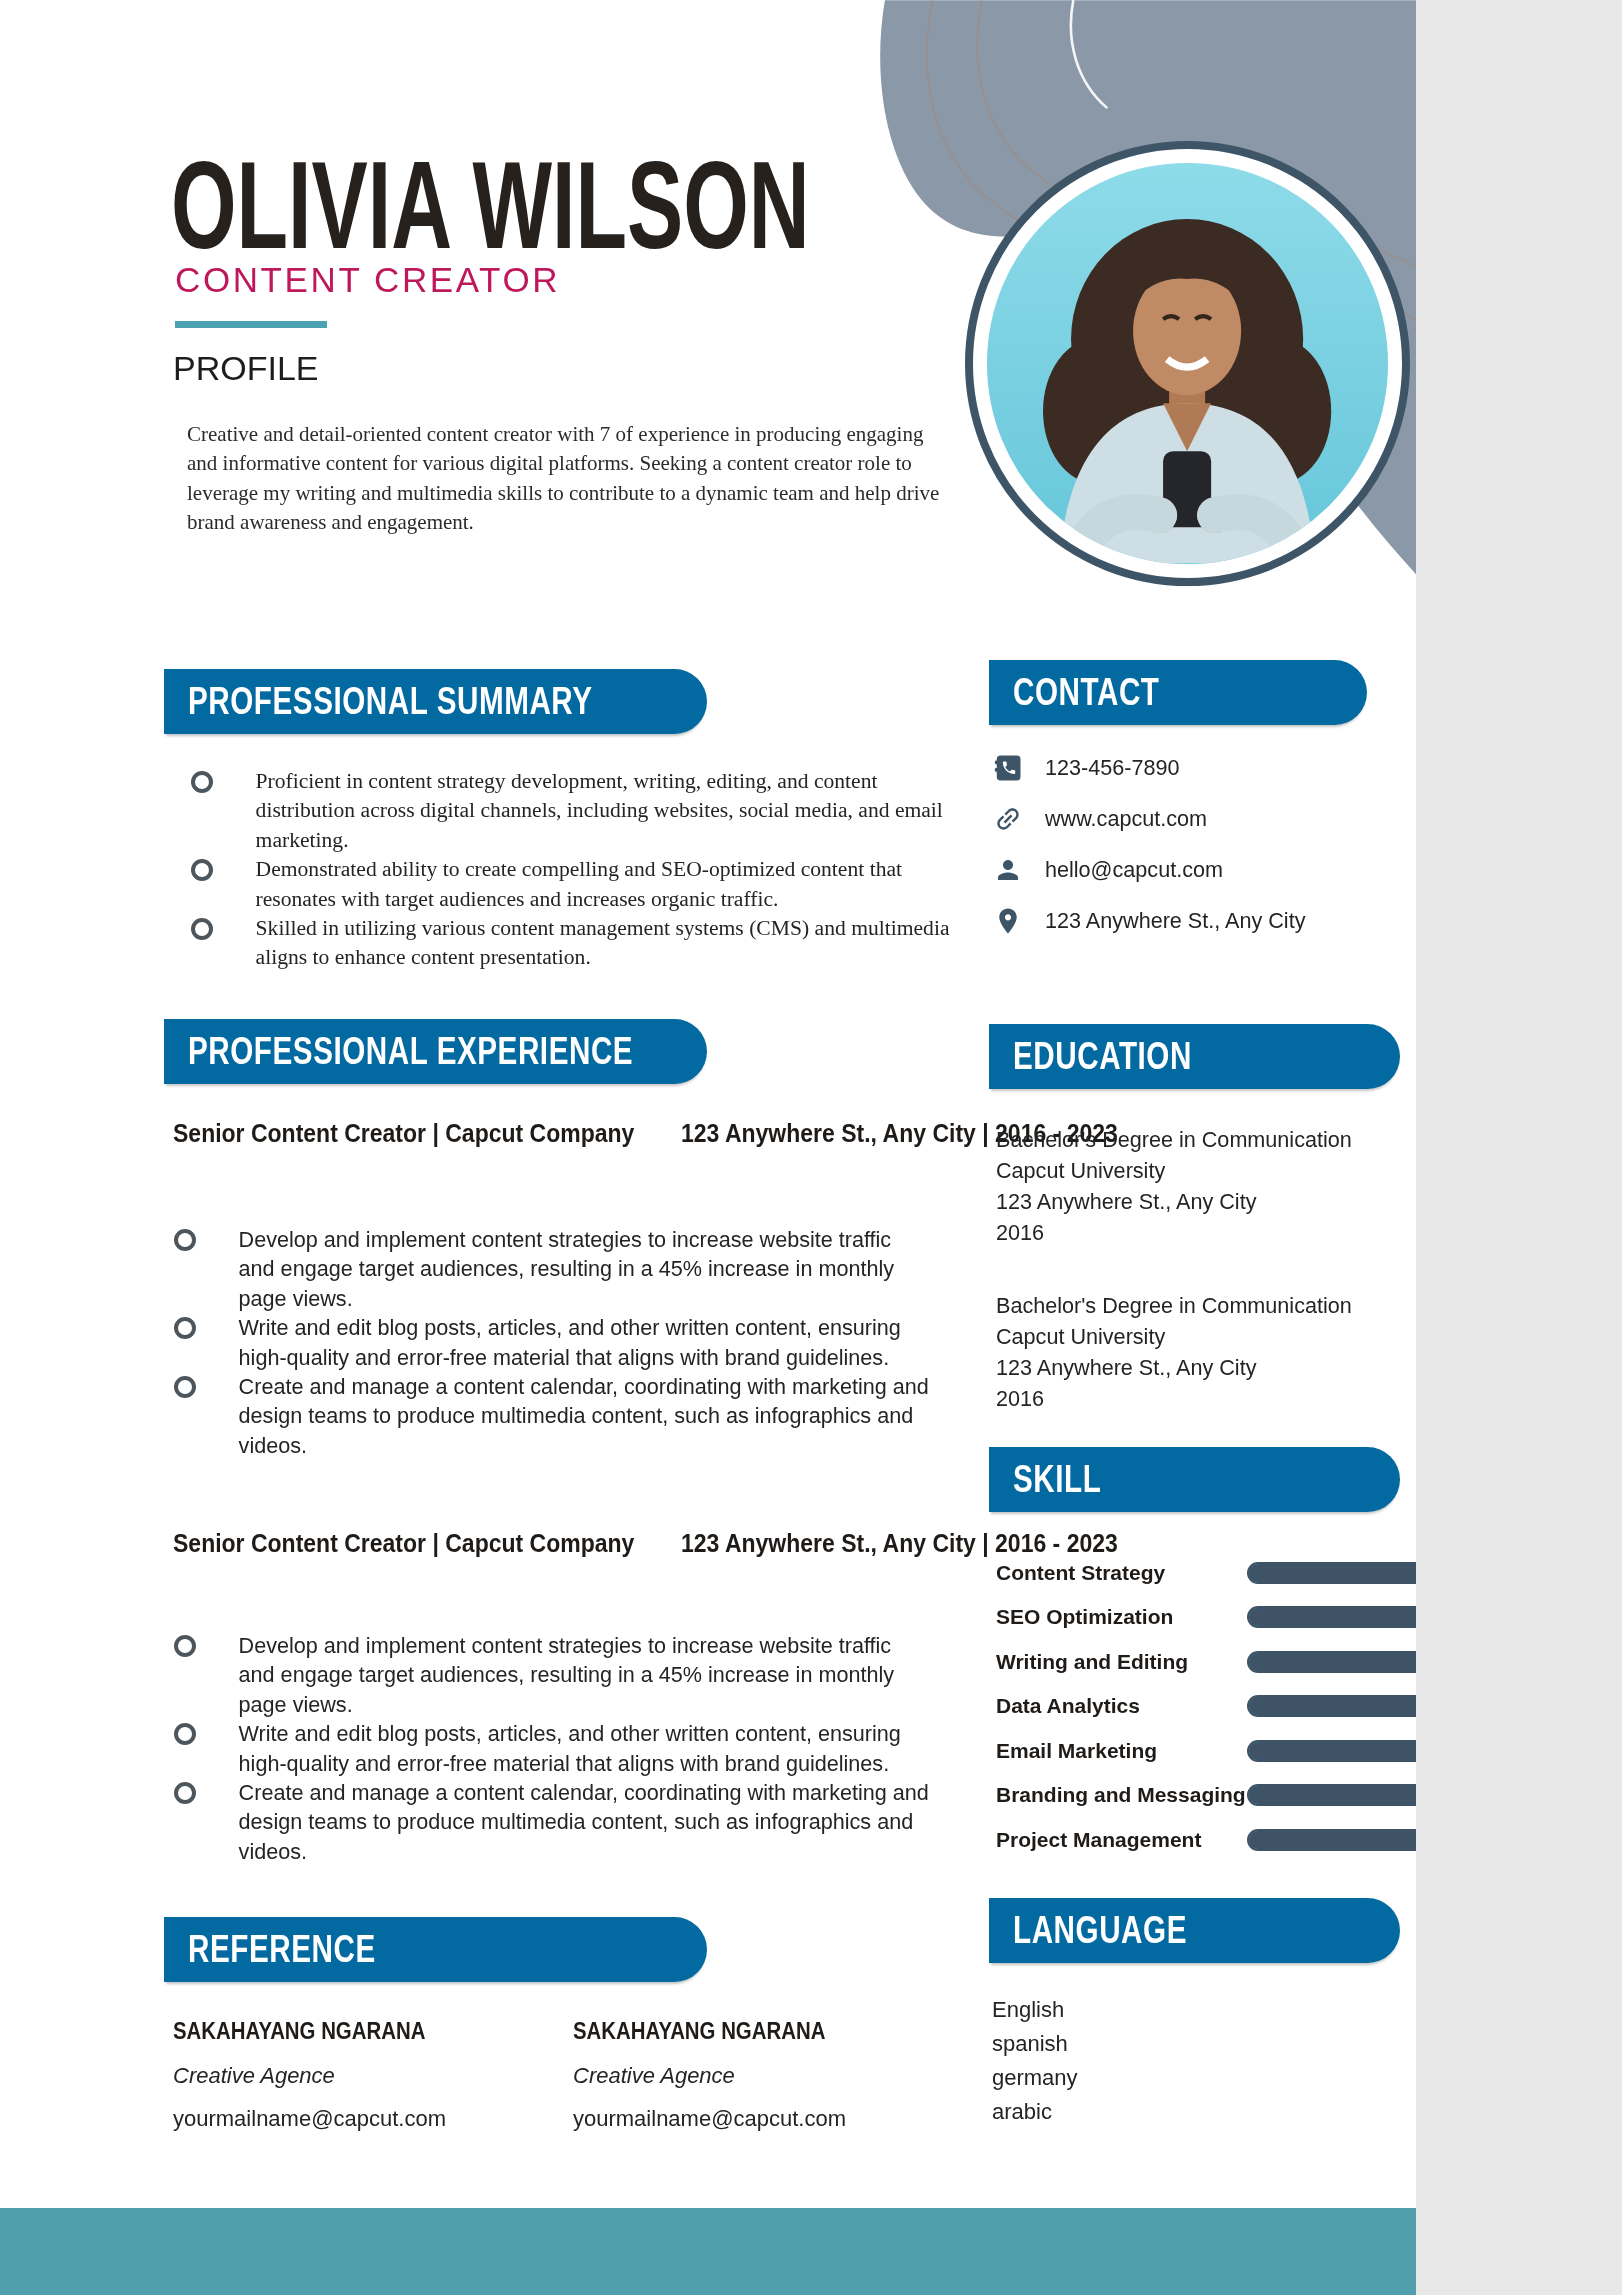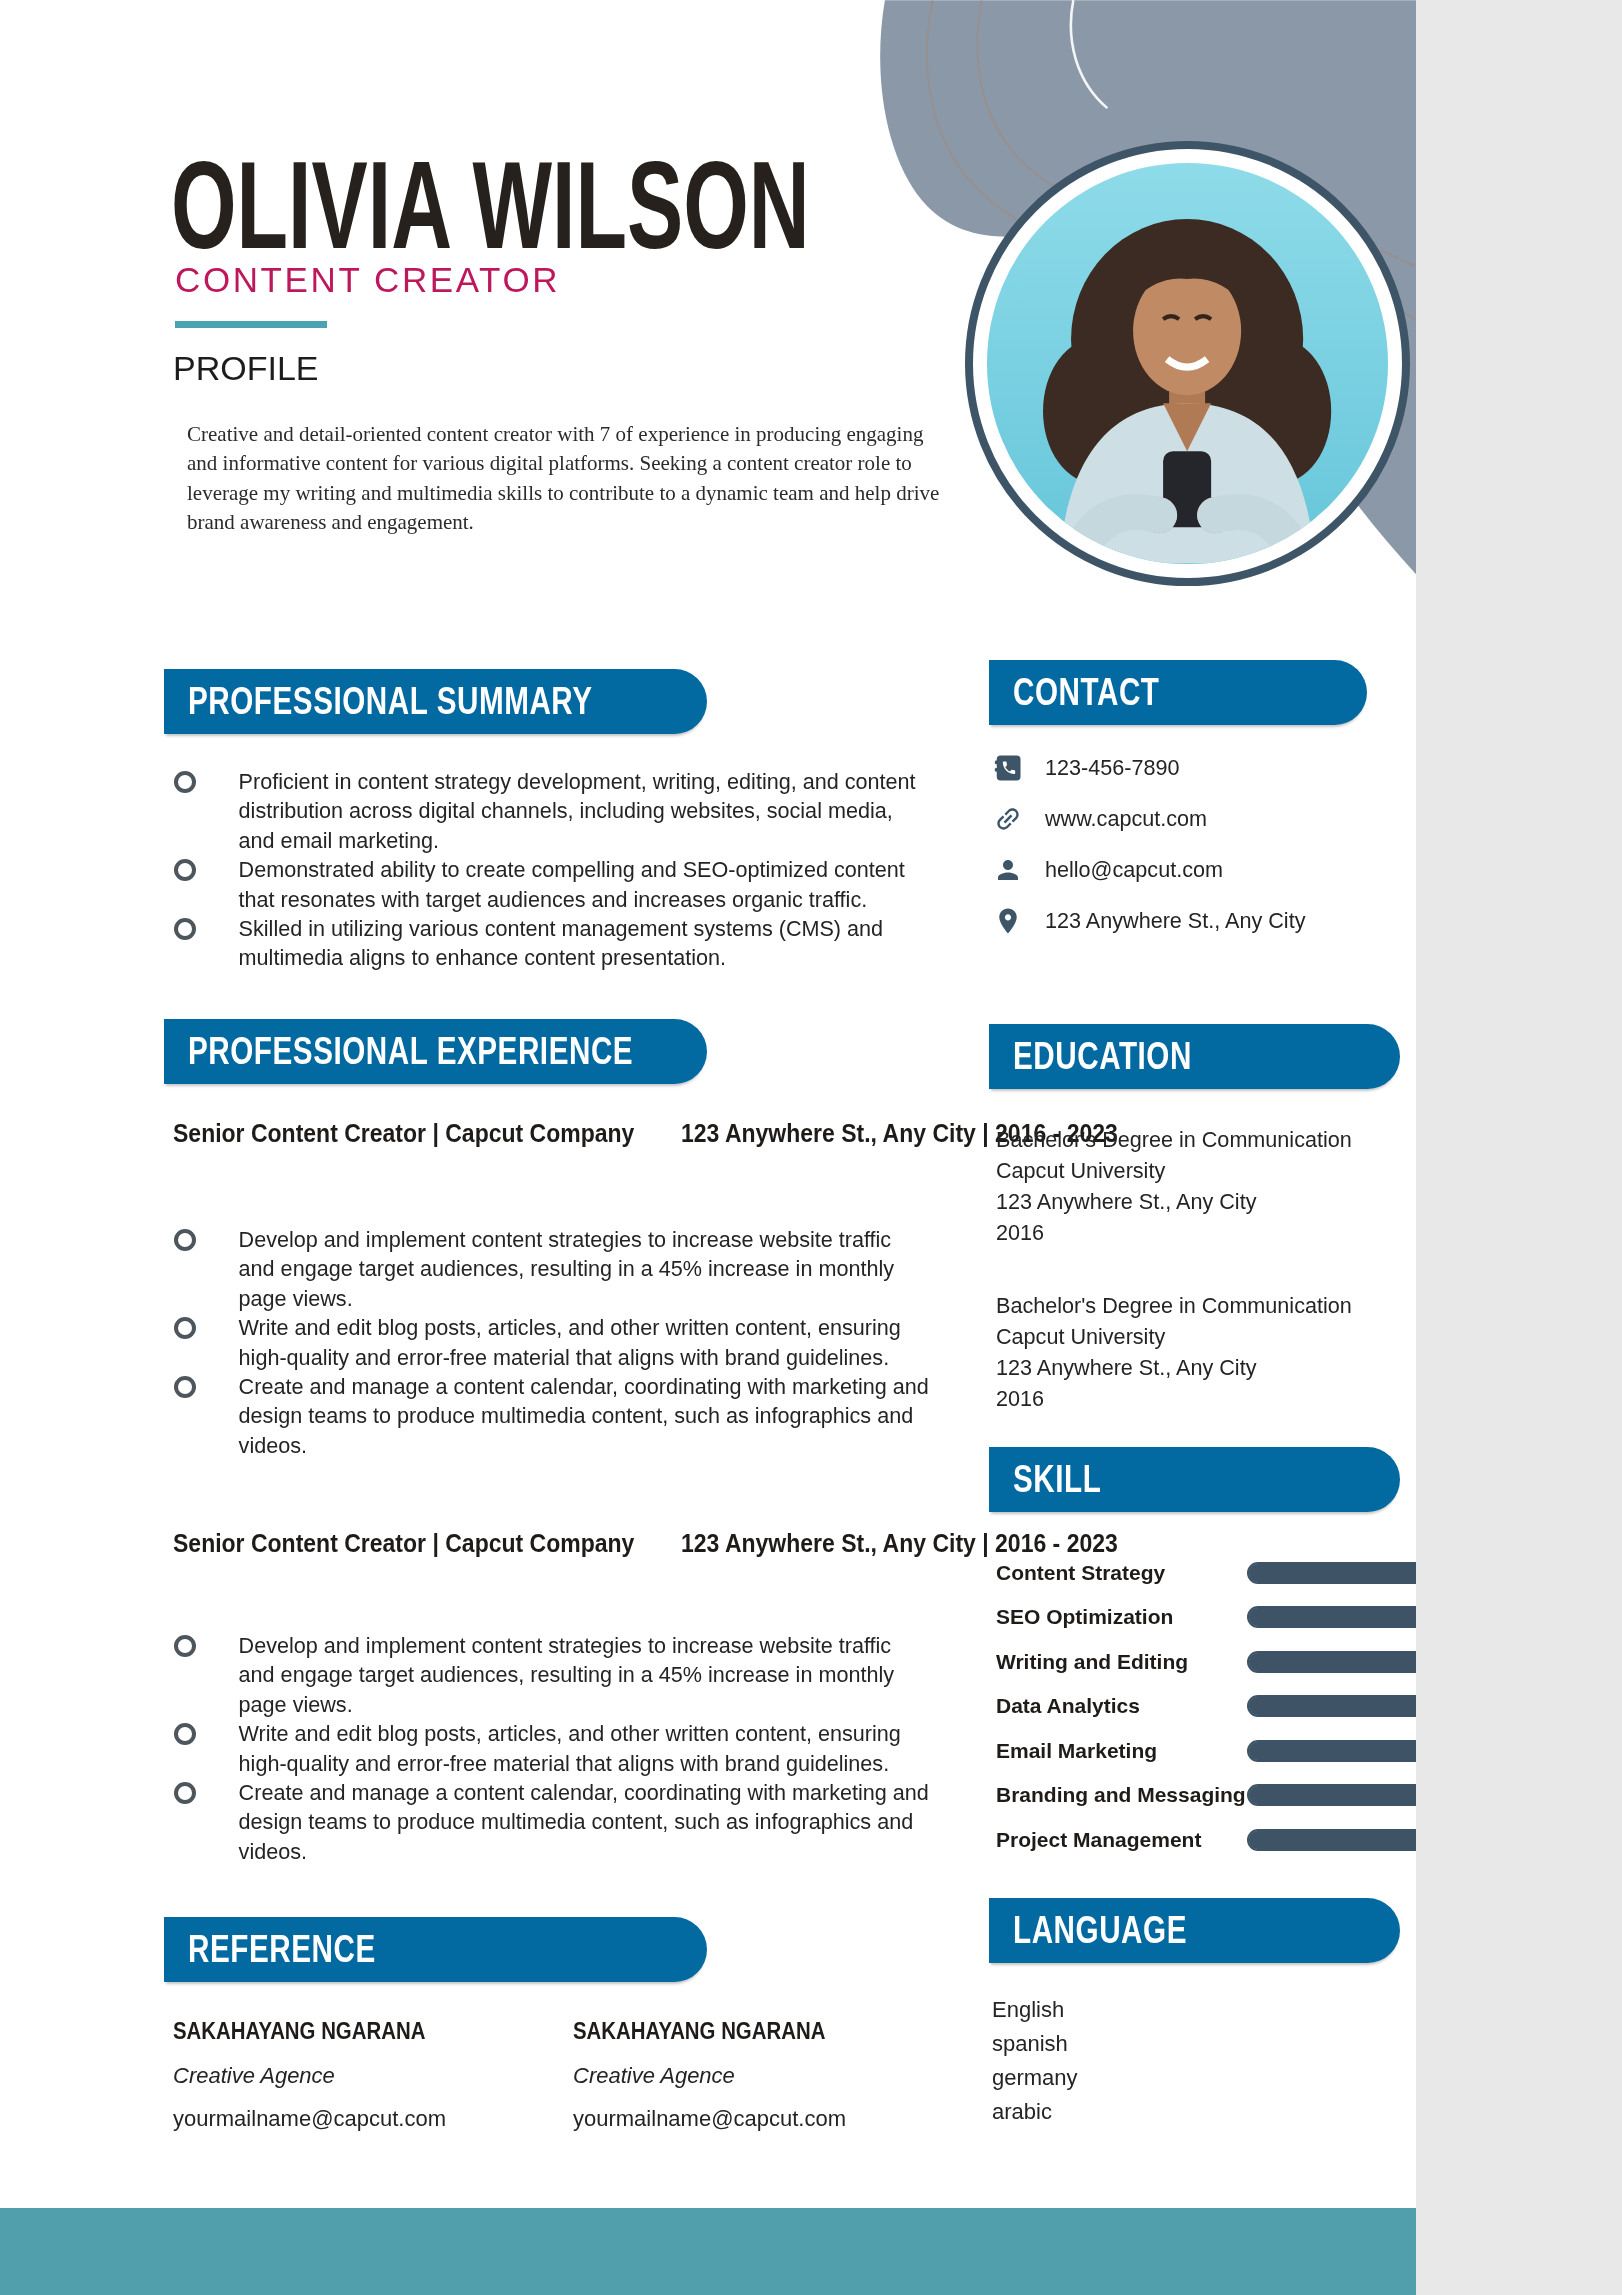--- a/index.html
+++ b/index.html
@@ -109,21 +109,21 @@
 
   <div class="abs name"><span class="cx68">OLIVIA WILSON</span></div>
   <div class="abs role">CONTENT CREATOR</div>
   <div class="abs divider"></div>
   <div class="abs profile-h">PROFILE</div>
   <p class="abs profile-text">Creative and detail-oriented content creator with 7 of experience in producing engaging and informative content for various digital platforms. Seeking a content creator role to leverage my writing and multimedia skills to contribute to a dynamic team and help drive brand awareness and engagement.</p>
 
   <div class="banner" style="left:164px;top:669px;width:543px;">
     <span class="cx78">PROFESSIONAL SUMMARY</span>
   </div>
-  <div class="bullets" style="left:171px;top:767px;">
+  <div class="bullets" style="left:188px;top:767px;font-family:Liberation Serif, serif;">
     <div class="bullet">
         <span class="ring"></span>
         <span class="btext">Proficient in content strategy development, writing, editing, and content distribution across digital channels, including websites, social media, and email marketing.</span>
       </div>
     <div class="bullet">
         <span class="ring"></span>
         <span class="btext">Demonstrated ability to create compelling and SEO-optimized content that resonates with target audiences and increases organic traffic.</span>
       </div>
     <div class="bullet">
         <span class="ring"></span>

